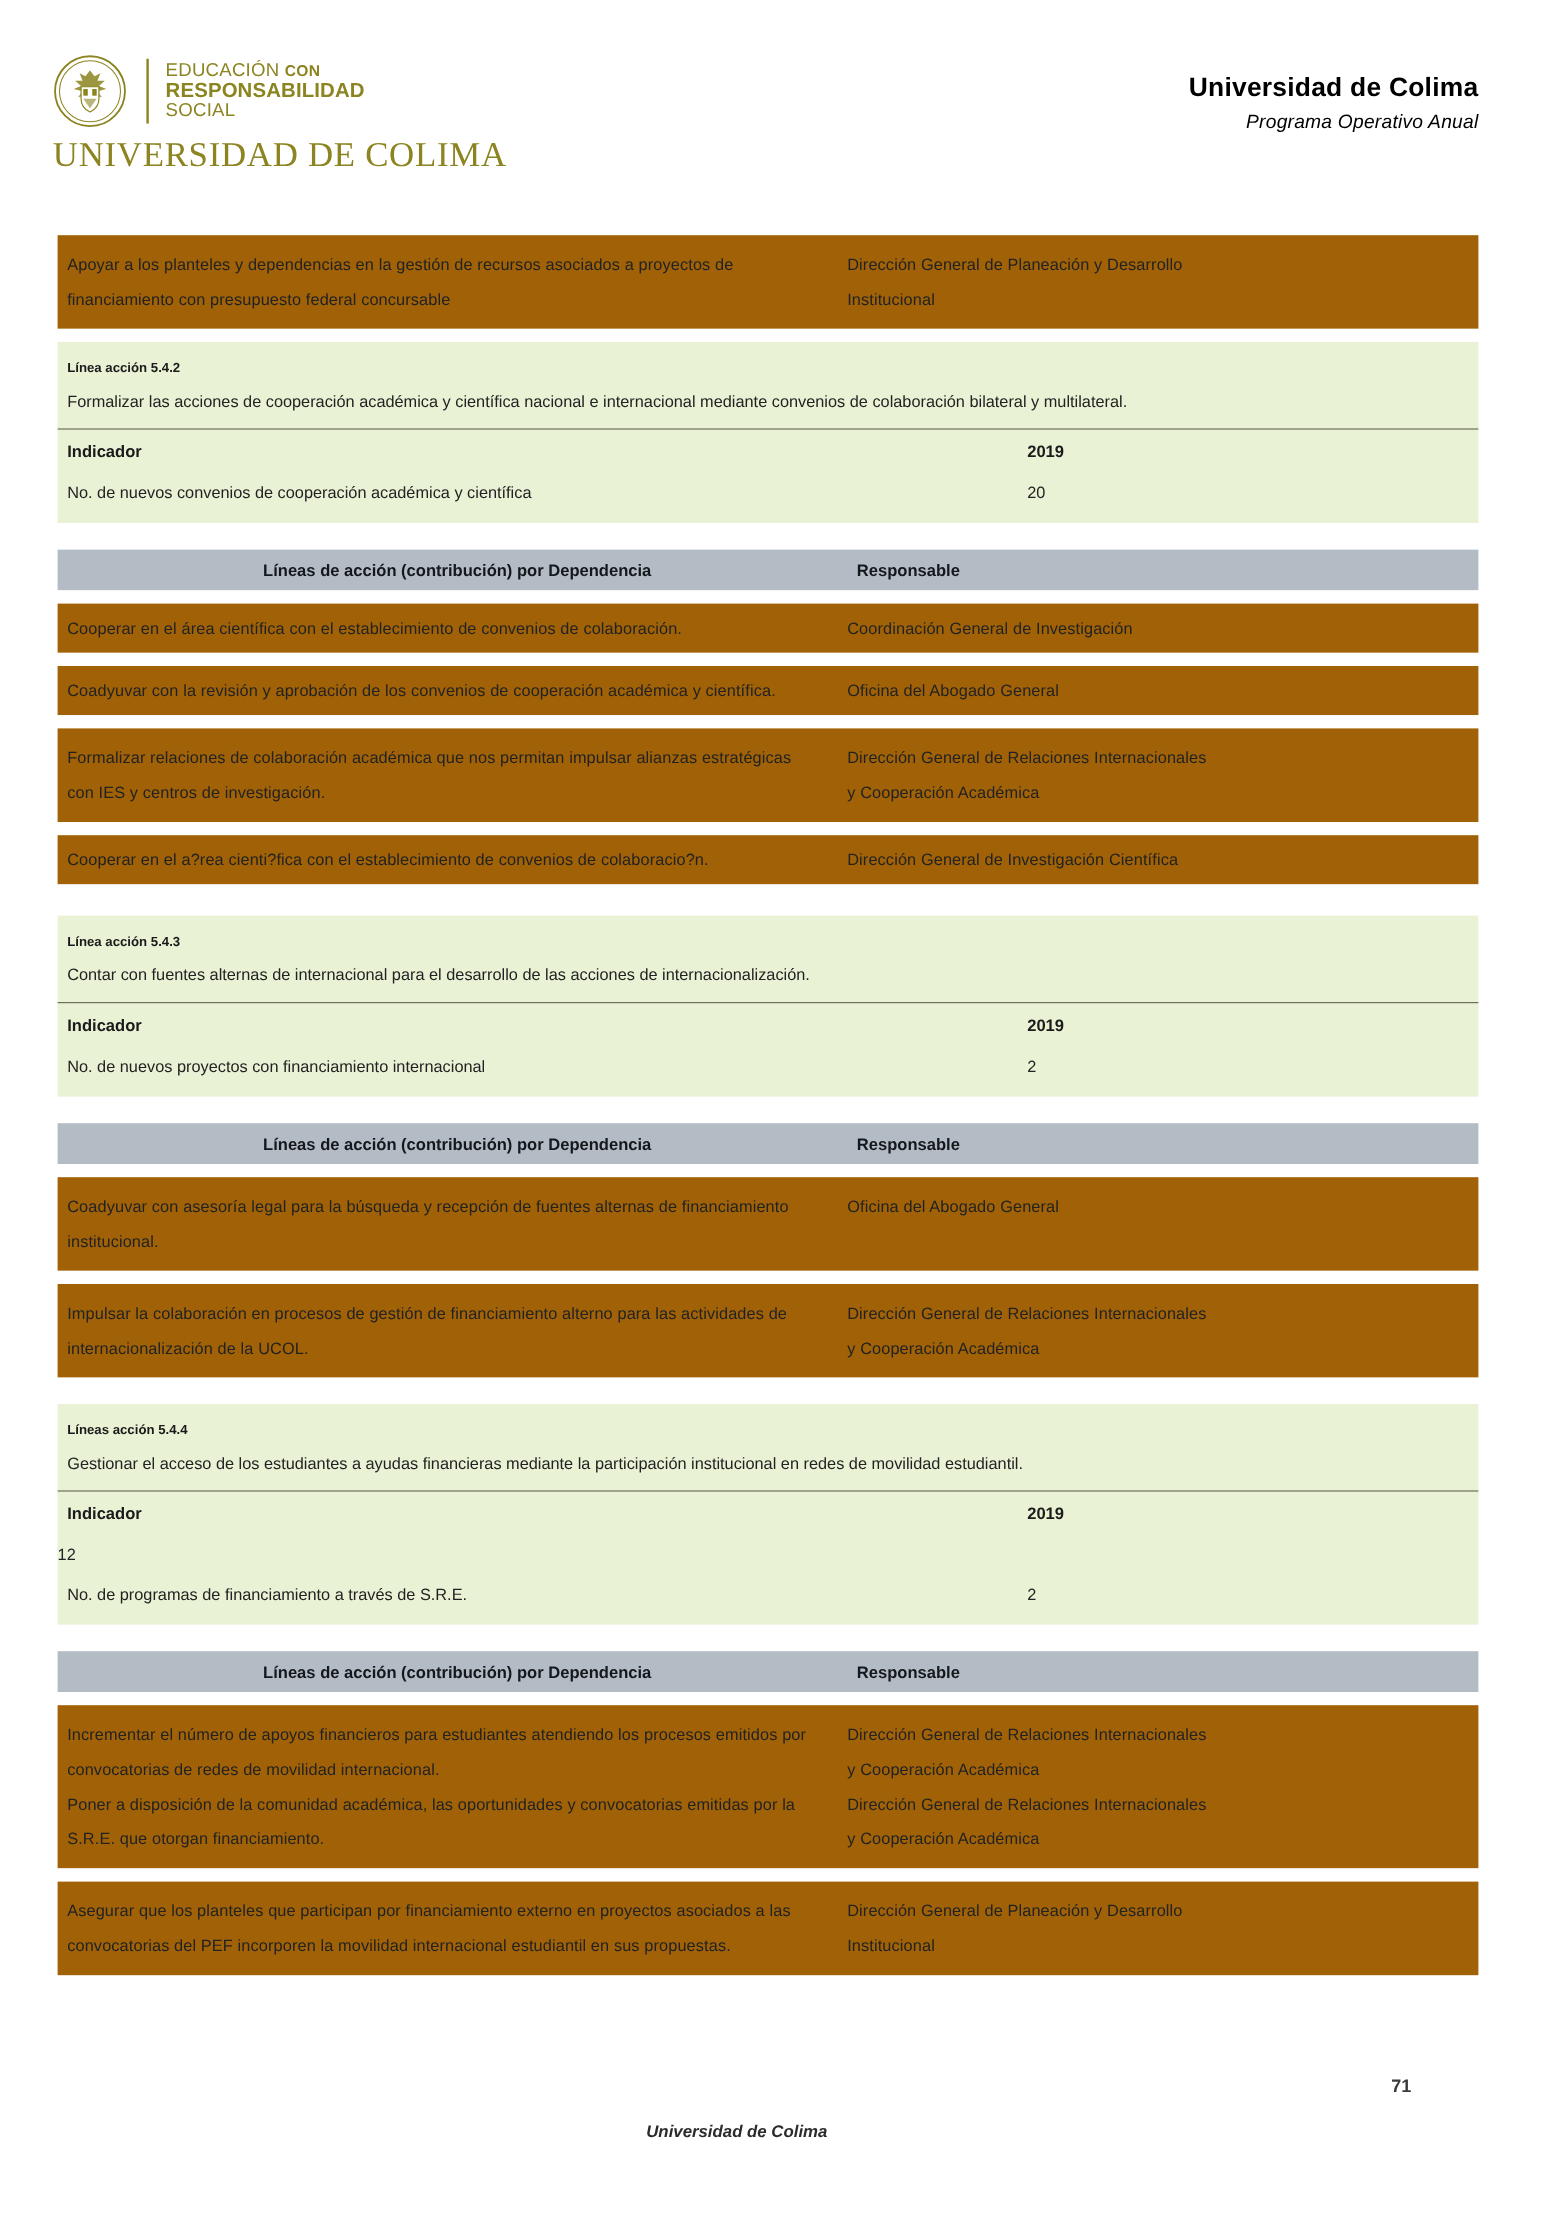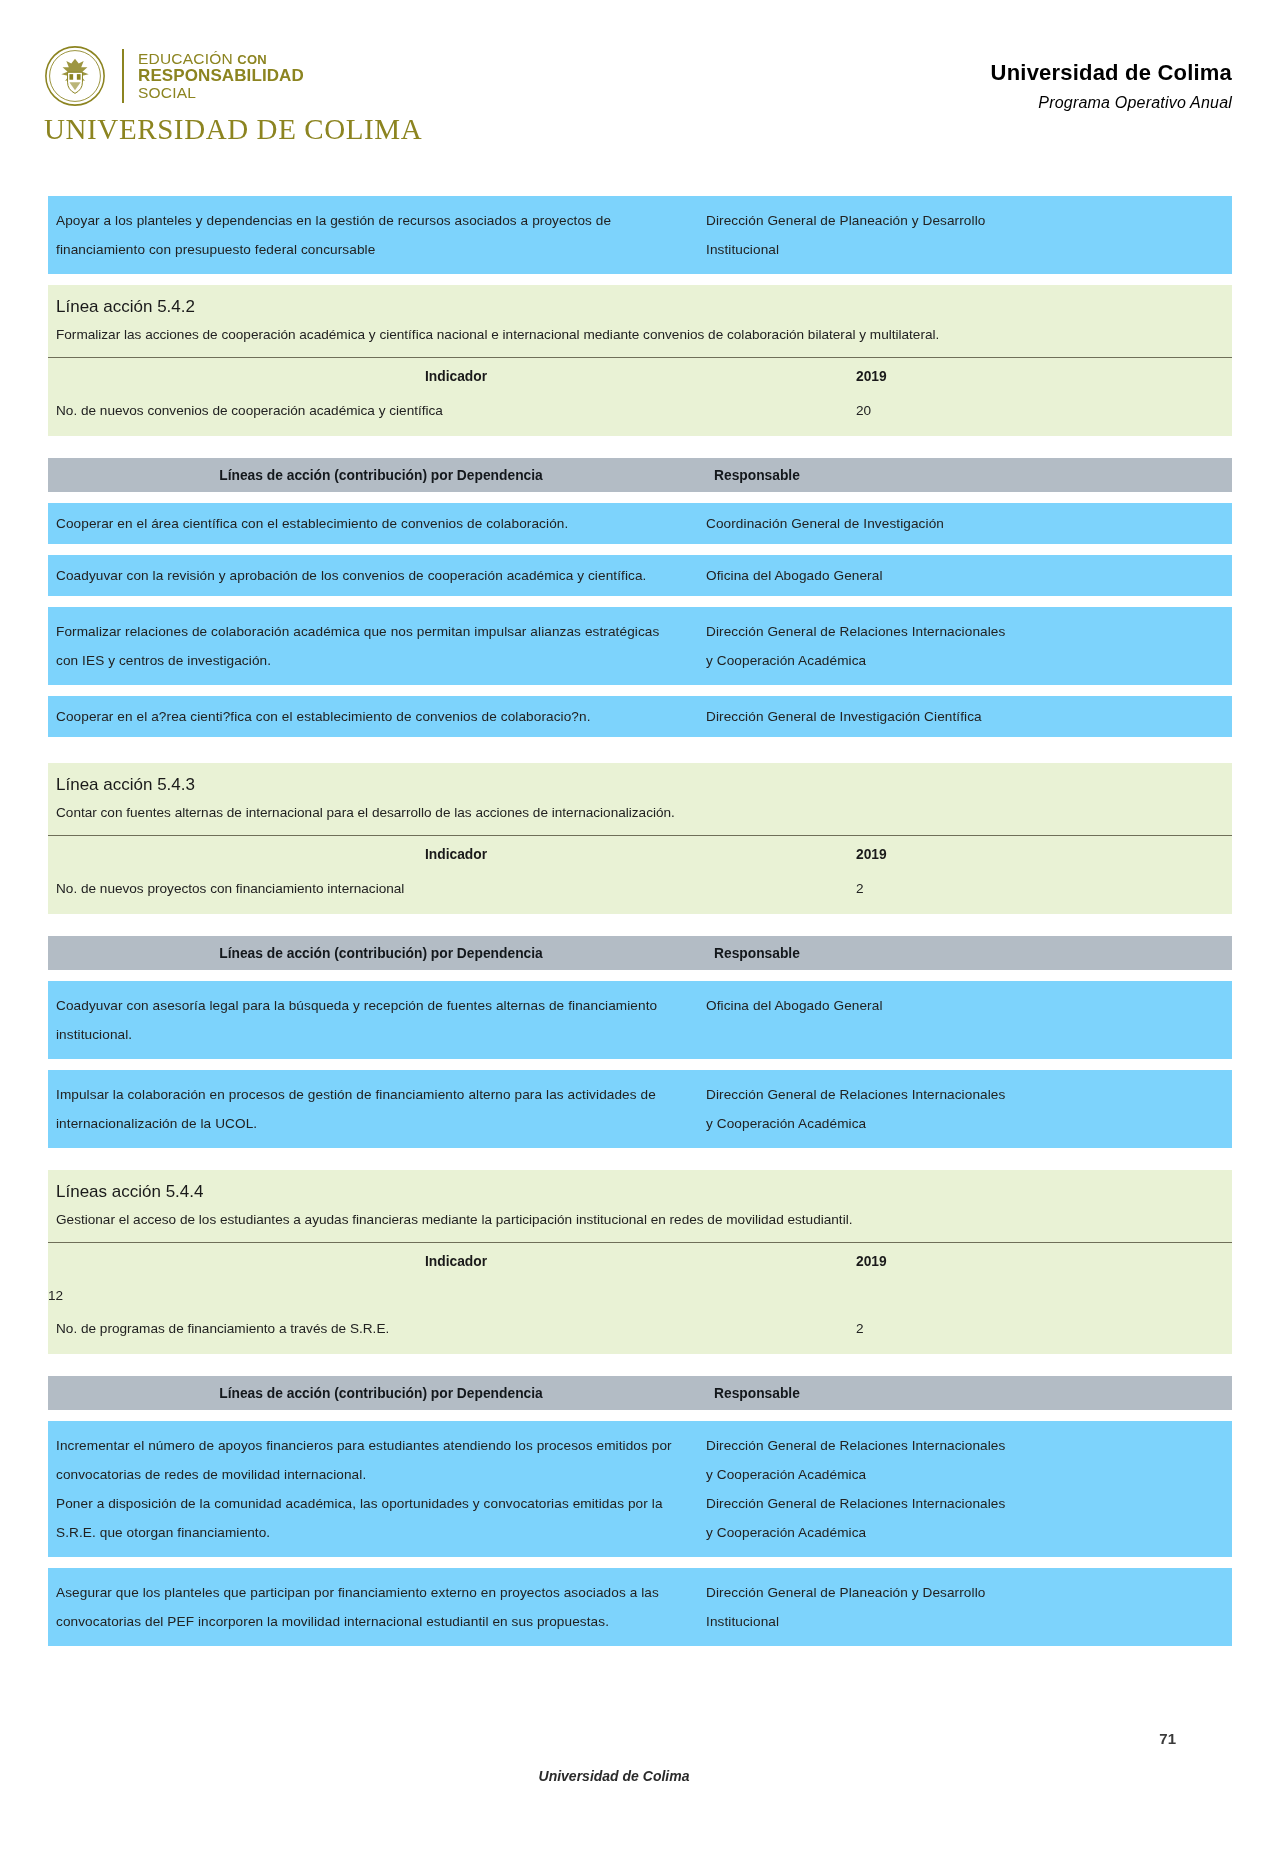--- a/index.html
+++ b/index.html
@@ -121,39 +121,39 @@
   .txt {
     font-size: 13.6px;
     line-height: 29px;
     color: #222;
     letter-spacing: 0.1px;
   }
   .txt .ln { display: block; white-space: nowrap; }
 
   
   .data-row {
-    background: #7dd3fc;
+    background: #a16207;
     padding: 10px 0 10px 0;
   }
   .data-row.tight { padding: 6px 0 6px 0; }
 
   .gap-sm { height: 11px; background: #ffffff; }
   .gap-md { height: 22px; background: #ffffff; }
   .gap-lg { height: 26px; background: #ffffff; }
 
   
   .green {
     background: #e9f2d5;
   }
   .green-head {
     padding: 9px 8px 6px 8px;
   }
   .green-head .la-title {
-    font-size: 17px;
-    font-weight: normal;
+    font-size: 11px;
+    font-weight: bold;
     line-height: 26px;
     color: #1a1a1a;
   }
   .green-head .la-desc {
     font-size: 13.6px;
     line-height: 29px;
     color: #222;
     white-space: nowrap;
   }
   .ind-sep {
@@ -165,21 +165,20 @@
     display: flex;
     padding: 6px 0 4px 0;
   }
   .ind-head .c1 {
     width: 800px;
     flex: 0 0 800px;
     padding-left: 8px;
     font-size: 13.8px;
     font-weight: bold;
     line-height: 26px;
-    text-align: center;
   }
   .ind-head .c2 {
     flex: 1 1 auto;
     font-size: 13.8px;
     font-weight: bold;
     line-height: 26px;
   }
   .ind-row {
     display: flex;
     padding: 3px 0 3px 0;

